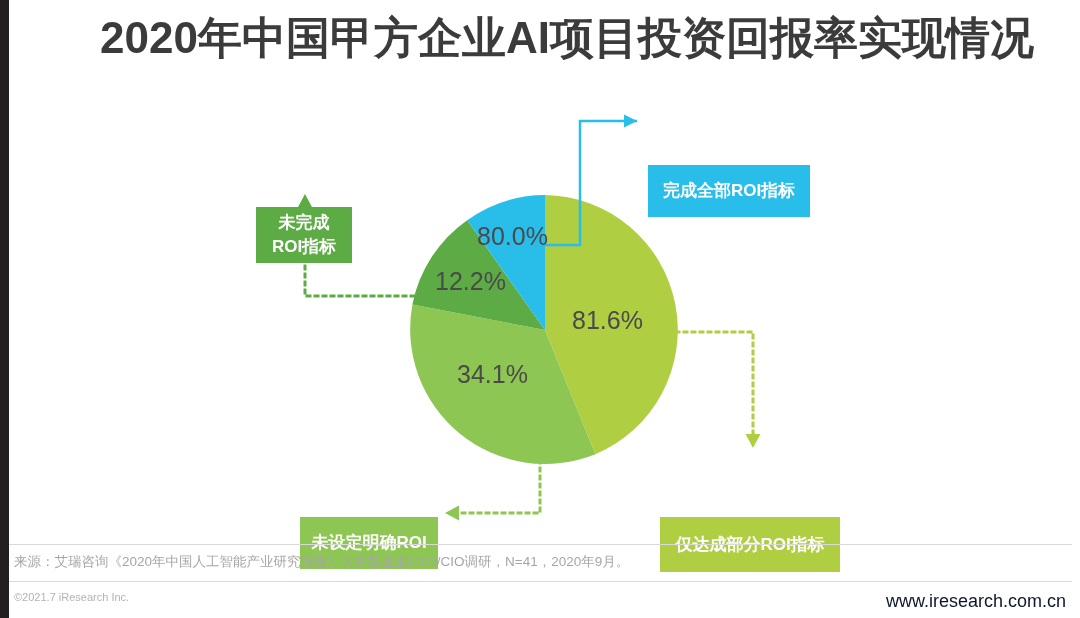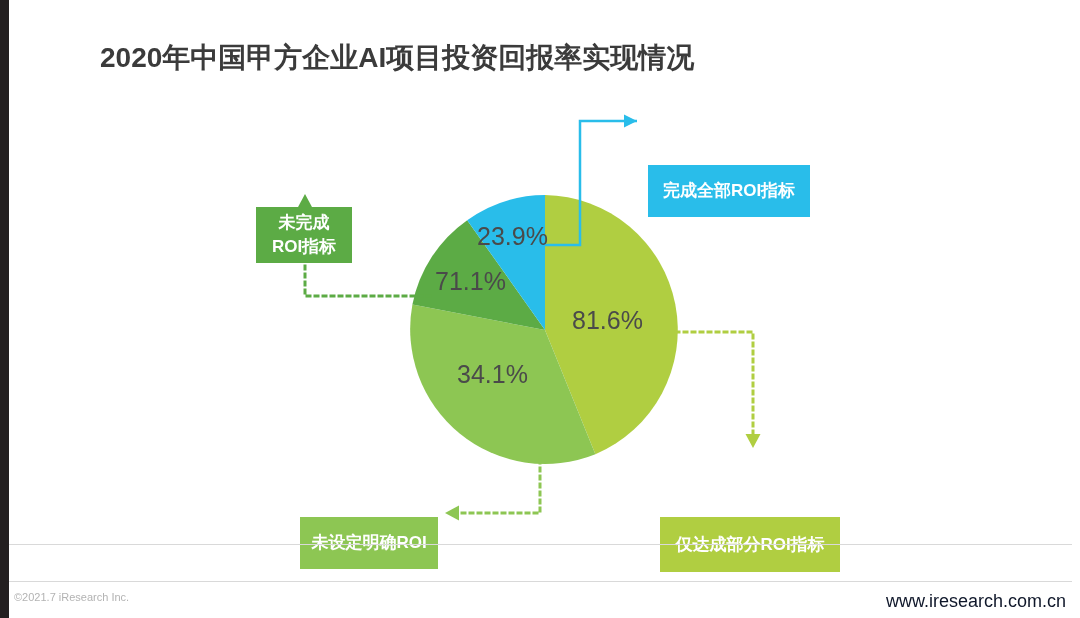--- a/index.html
+++ b/index.html
@@ -24,27 +24,26 @@
     top: 0;
     width: 9px;
     height: 618px;
     background: #231f20;
   }
   #title {
     position: absolute;
     left: 100px;
     top: 16px;
     width: 900px;
-    font-size: 28px;
+    font-size: 44px;
     font-weight: bold;
     color: #3b3b3b;
     letter-spacing: 0px;
     white-space: nowrap;
     line-height: 44px;
-    margin-top: 20px;
   }
   
   #chart-area {
     position: absolute;
     left: 0;
     top: 70px;
     width: 1080px;
     height: 460px;
   }
   #pie-svg {
@@ -180,27 +179,28 @@
       </g>
 
       <g>
         <path d="M 676 262 L 753 262 L 753 368" fill="none" stroke="#b0ce41" stroke-width="3" stroke-dasharray="3 5" stroke-linecap="square"></path>
         <path d="M 753 378 L 745.5 364 L 760.5 364 Z" fill="#b0ce41"></path>
       </g>
     </svg>
 
     <div class="slice-label" style="left:572px; top:236px;">81.6%</div>
     <div class="slice-label" style="left:457px; top:290px;text-align:center;">34.1%</div>
-    <div class="slice-label" style="left:435px; top:197px;">71.1%</div>
-    <div class="slice-label" style="left:477px; top:152px;">23.9%</div>
+    <div class="slice-label" style="left:435px; top:197px;">12.2%</div>
+    <div class="slice-label" style="left:477px; top:152px;">80.0%</div>
 
     <div class="callout" id="callout-blue">完成全部ROI指标</div>
     <div class="callout" id="callout-darkgreen">未完成ROI指标</div>
     <div class="callout" id="callout-midgreen">未设定明确ROI</div>
     <div class="callout" id="callout-yellowgreen">仅达成部分ROI指标</div>
   </div>
 
   <div id="footer-rule-top"></div>
+  <div id="source-note">来源：艾瑞咨询《2020年中国人工智能产业研究报告》大中型企业CTO/CIO调研，N=41，2020年9月。</div>
   <div id="footer-rule-bottom"></div>
   <div id="copyright">©2021.7 iResearch Inc.</div>
   <div id="website">www.iresearch.com.cn</div>
 
 </div>
 
 </body></html>

